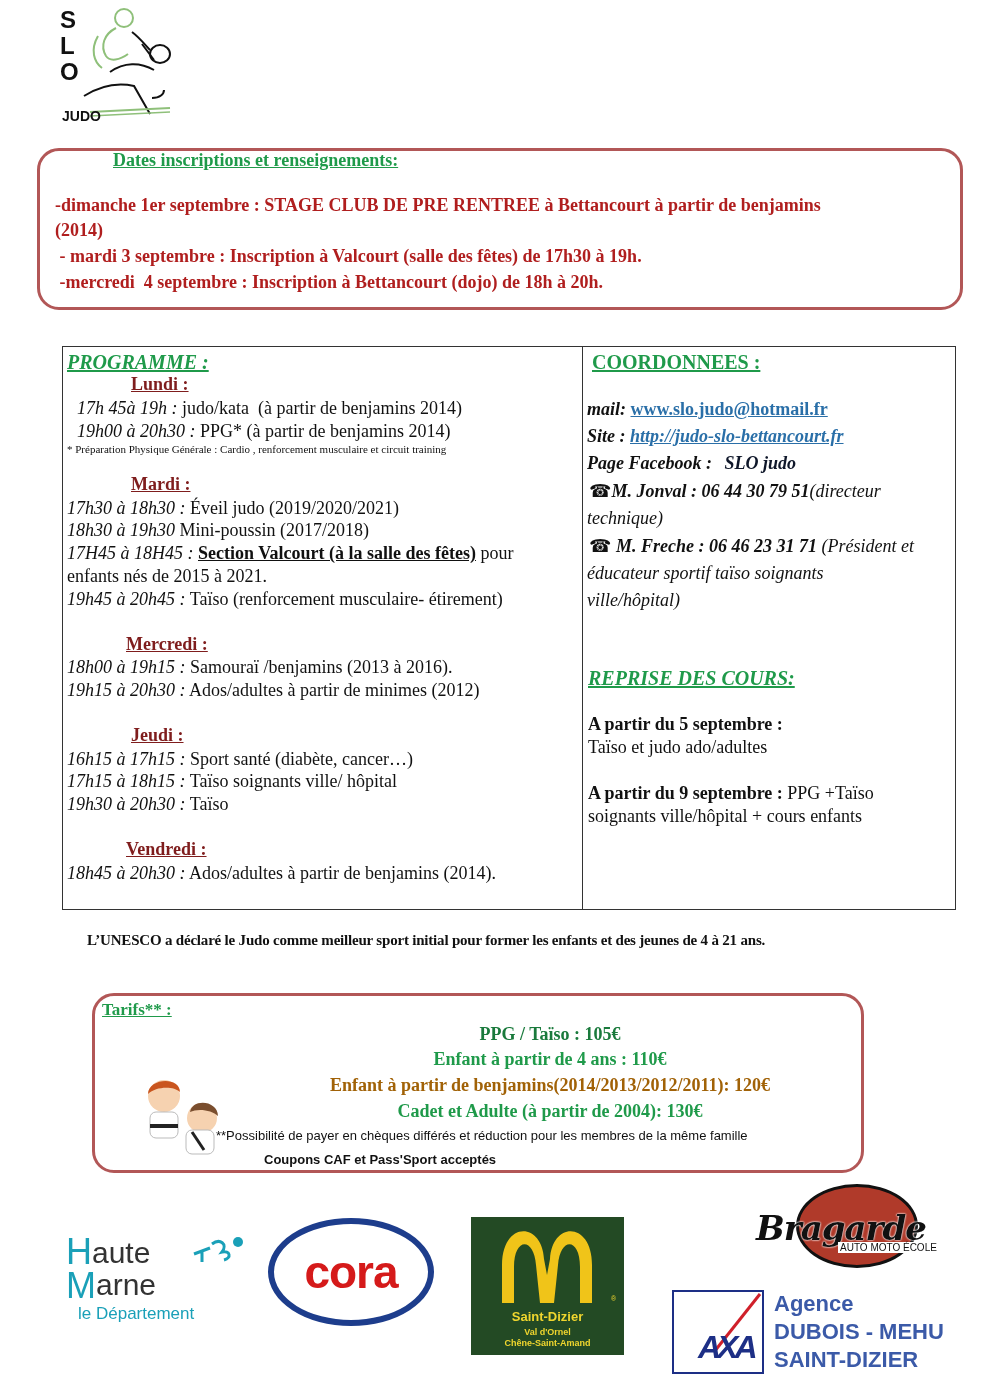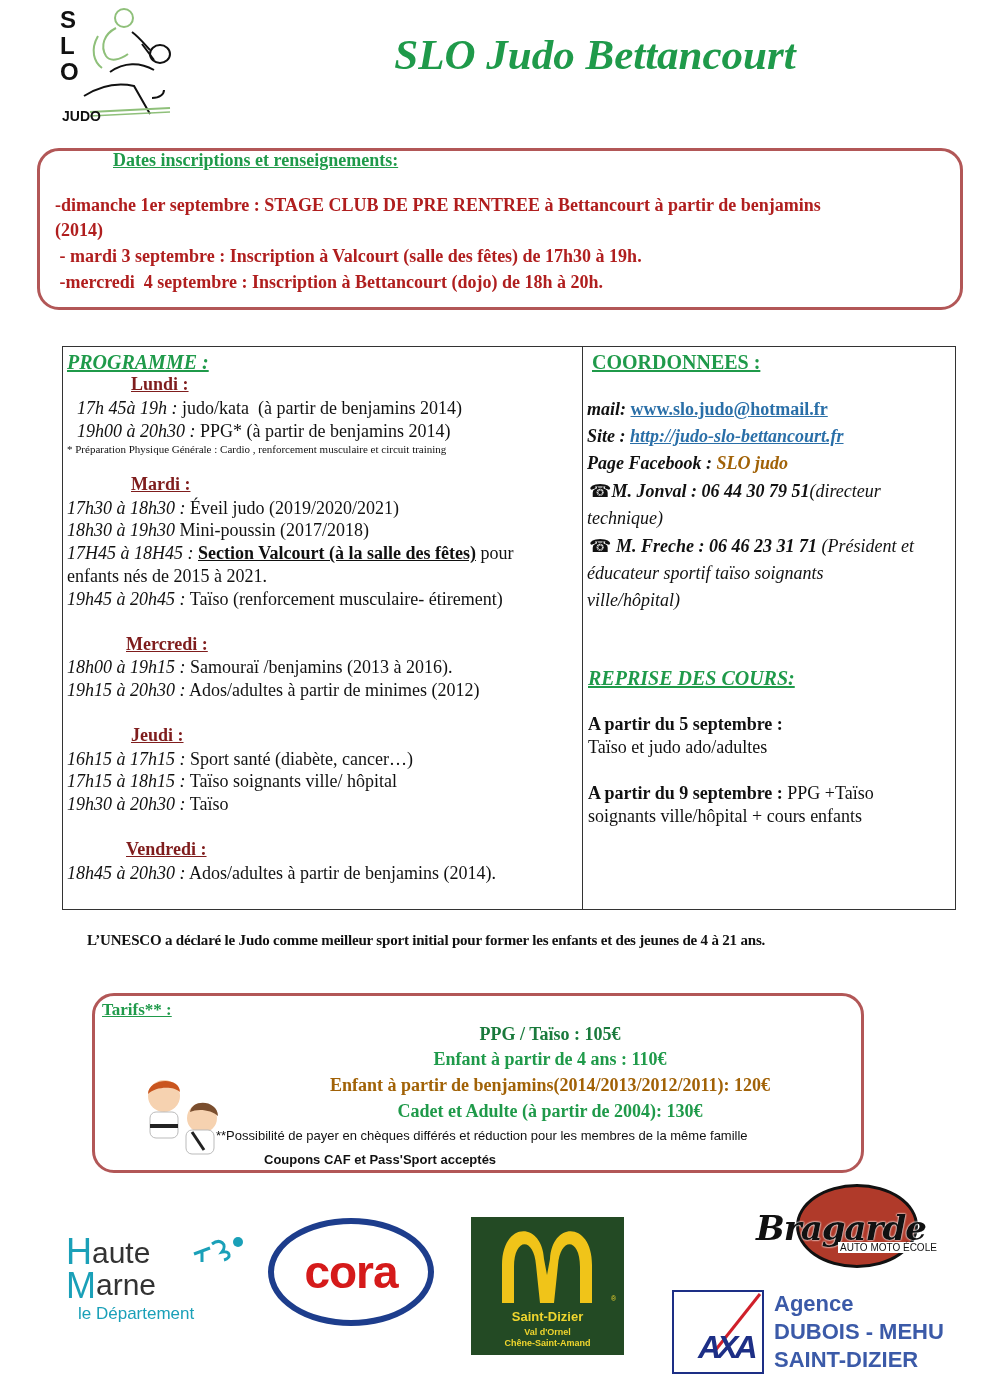--- a/index.html
+++ b/index.html
@@ -27,21 +27,21 @@
   .h-green { position: absolute; color: #1f9a4a; font-weight: bold; text-decoration: underline; font-size: 20px; }
   .day { position: absolute; font-weight: bold; text-decoration: underline; font-size: 18px; color: #7f1d1d; }
   .row { position: absolute; font-size: 18px; line-height: 23px; color: #111; white-space: nowrap; }
   .row i { font-style: italic; }
   .note { position: absolute; font-size: 11px; color: #111; white-space: nowrap; }
   .u-b { font-weight: bold; text-decoration: underline; }
 
   .c-line { position: absolute; font-size: 18px; line-height: 27px; color: #111; white-space: nowrap; }
   .bi { font-weight: bold; font-style: italic; }
   .link { color: #2a6fa8; font-weight: bold; text-decoration: underline; }
-  .blue { color: #a16207; }
+  .blue { color: #0f172a; margin-left: 8px; }
 
   #unesco { left: 0; top: 932px; width: 852px; text-align: center; font-weight: bold; font-size: 15px; letter-spacing: -0.2px; }
 
   
   #tarifs-box { left: 92px; top: 993px; width: 772px; height: 180px; border: 3px solid #b25757; border-radius: 22px; box-sizing: border-box; }
   #tarifs-heading { left: 102px; top: 1000px; font-size: 17px; }
   .tarif { position: absolute; left: 240px; width: 620px; text-align: center; color: #1f9a4a; font-weight: bold; font-size: 18px; }
   #tarif-note { left: 216px; top: 1128px; font-family: "Liberation Sans", sans-serif; font-size: 13px; color: #111; white-space: nowrap; }
   #tarif-coupons { left: 264px; top: 1152px; font-family: "Liberation Sans", sans-serif; font-weight: bold; font-size: 13px; color: #111; }
   #kids { left: 132px; top: 1072px; width: 96px; height: 90px; }
@@ -87,21 +87,21 @@
     <path d="M30 66 C44 56 60 56 74 64" fill="none" stroke="#111" stroke-width="2"></path>
     <path d="M4 90 C20 80 36 76 54 80 L70 108" fill="none" stroke="#111" stroke-width="2"></path>
     <path d="M72 92 C80 92 84 88 84 84" fill="none" stroke="#111" stroke-width="2"></path>
     <path d="M10 106 L90 102" stroke="#8fc07a" stroke-width="2"></path>
     <path d="M10 110 L90 106" stroke="#8fc07a" stroke-width="1.5"></path>
   </svg>
   <span class="logo-judo">JUDO</span>
 </div>
 
 <div id="title" class="abs">
-  <span>SLO Judo Bettancourt</span><br>
+  <br>
 </div>
 
 <div id="dates-box" class="abs"></div>
 <div id="dates-heading" class="abs">Dates inscriptions et renseignements:</div>
 <div class="date-line" style="left:55px;top:192px">-dimanche 1er septembre : STAGE CLUB DE PRE RENTREE à Bettancourt à partir de benjamins</div>
 <div class="date-line" style="left:55px;top:217px">(2014)</div>
 <div class="date-line" style="left:55px;top:243px;white-space:pre"> - mardi 3 septembre : Inscription à Valcourt (salle des fêtes) de 17h30 à 19h.</div>
 <div class="date-line" style="left:55px;top:269px;white-space:pre"> -mercredi  4 septembre : Inscription à Bettancourt (dojo) de 18h à 20h.</div>
 
 <div id="prog-table" class="abs"></div>

